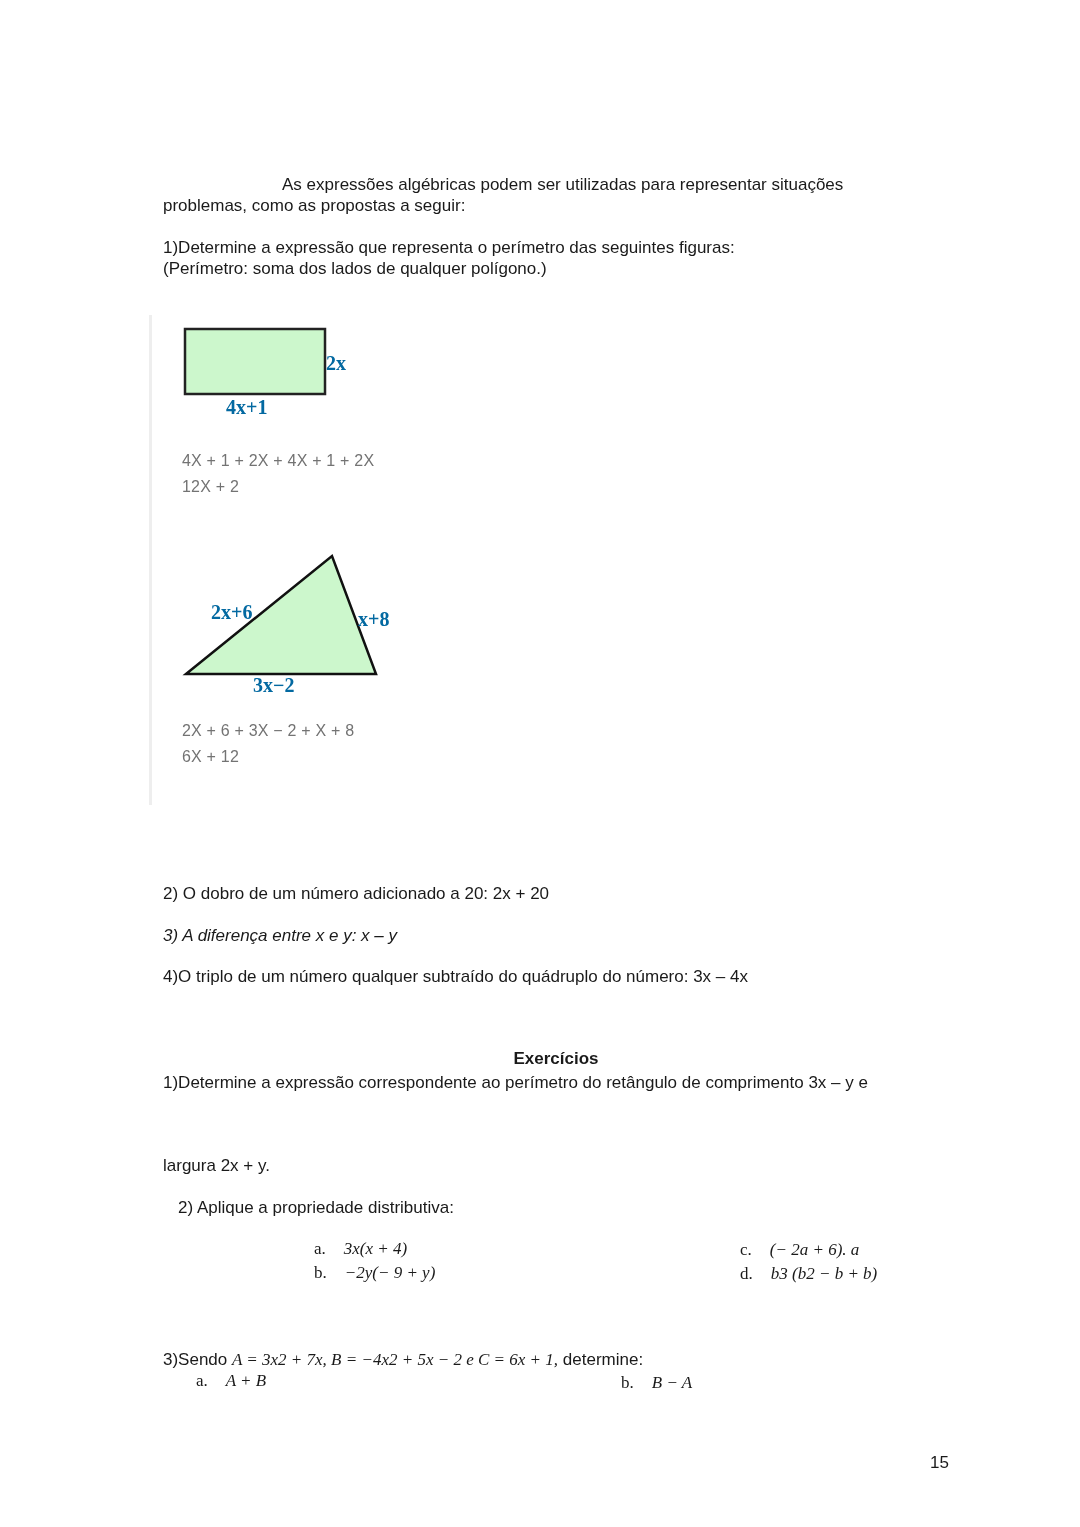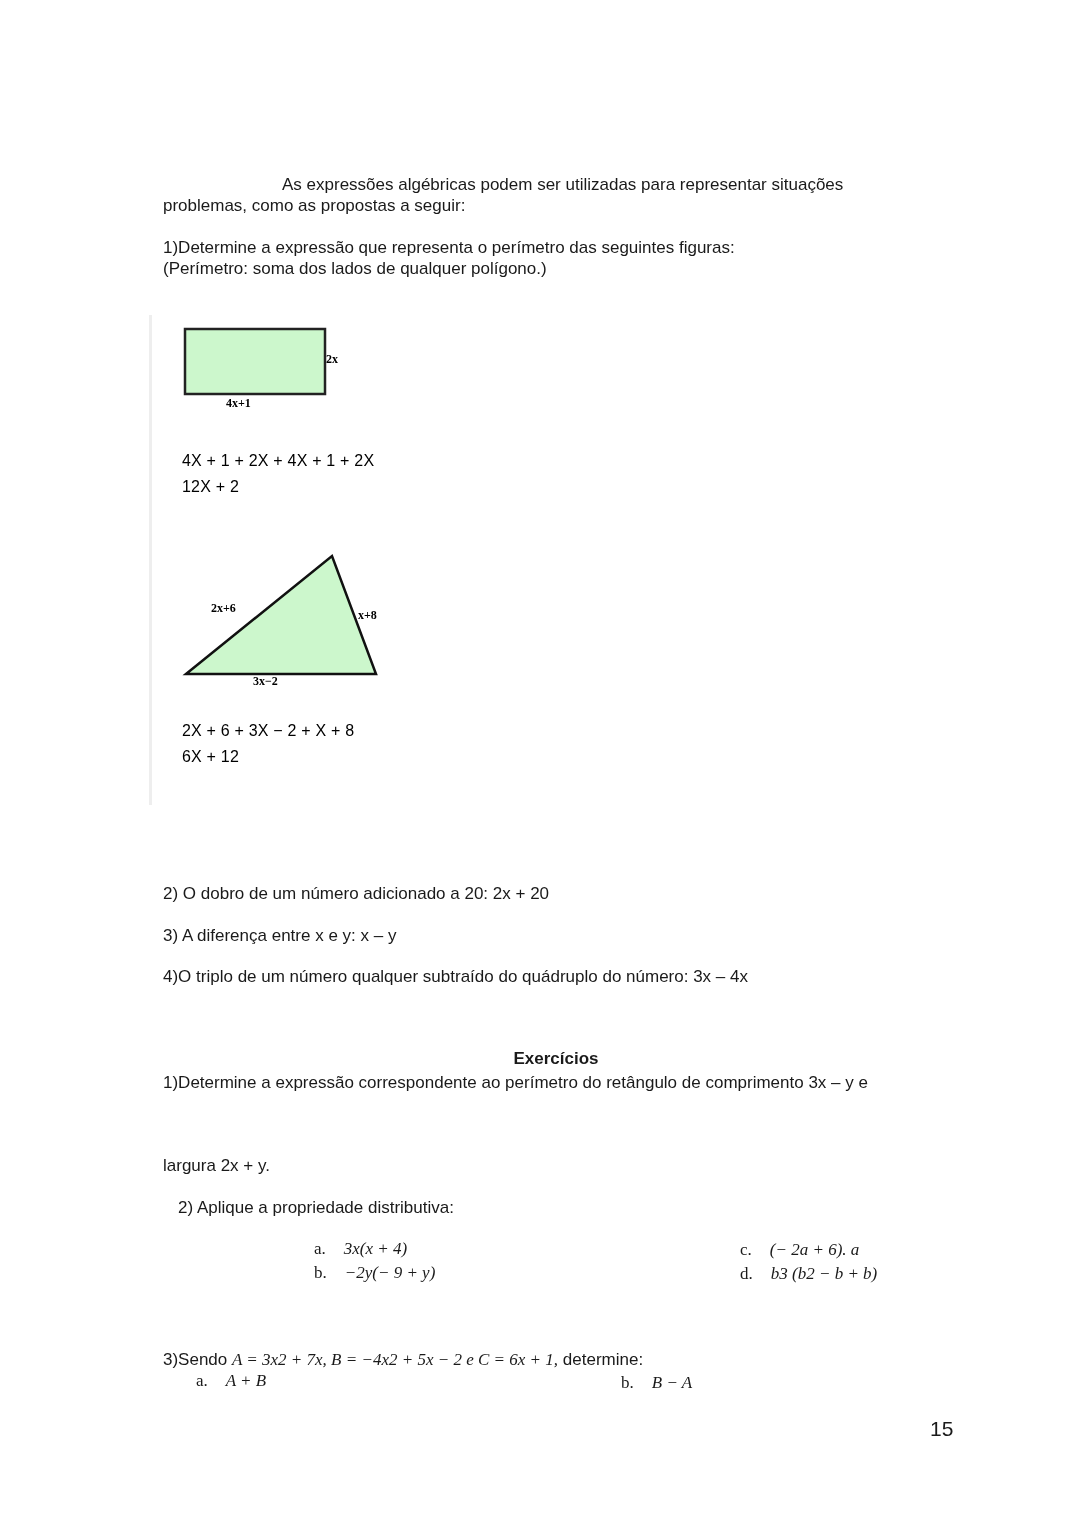--- a/index.html
+++ b/index.html
@@ -1,25 +1,25 @@
 <!DOCTYPE html>
 <html><head>
   <meta charset="utf-8">
   <style>
     html, body { margin: 0; padding: 0; background: #ffffff; }
     body { width: 1080px; height: 1527px; position: relative; overflow: hidden;
            font-family: "Liberation Sans", sans-serif; color: #1a1a1a; }
     .abs { position: absolute; }
     .p { font-size: 17px; line-height: 21px; white-space: nowrap; }
     .math { font-family: "Liberation Serif", serif; font-style: italic; text-align: center; }
-    .handout { color: #000000; font-size: 16px; letter-spacing: 0.2px; }
+    .handout { color: #737373; font-size: 16px; letter-spacing: 0.2px; }
     .figure-block { left: 149px; top: 315px; width: 3px; height: 490px; background: #eeeeee; }
-    .fig-label { font-family: "Liberation Serif", serif; font-weight: bold; font-size: 12px; color: #000000; }
+    .fig-label { font-family: "Liberation Serif", serif; font-weight: bold; font-size: 20px; color: #0369a1; }
     .heading { font-weight: bold; font-size: 17px; }
-    .pagenum { font-family: "Liberation Sans", sans-serif; font-size: 21px; }
+    .pagenum { font-family: "Liberation Sans", sans-serif; font-size: 17px; margin-top: 36px; }
     .list-row { display: flex; gap: 18px; font-size: 17px; }
     .lbl { font-family: "Liberation Serif", serif; font-style: normal; }
   </style>
 </head>
 <body>
 
 <div class="abs p" style="left:282px; top:174px;">As expressões algébricas podem ser utilizadas para representar situações</div>
 <div class="abs p" style="left:163px; top:195px;">problemas, como as propostas a seguir:</div>
 
 <div class="abs p" style="left:163px; top:237px;">1)Determine a expressão que representa o perímetro das seguintes figuras:</div>
@@ -38,21 +38,21 @@
 <svg class="abs" style="left:180px; top:550px;" width="210" height="130">
   <polygon points="6,124 152,6 196,124" fill="#ccf7cc" stroke="#111" stroke-width="2.5" stroke-linejoin="miter"></polygon>
 </svg>
 <div class="abs fig-label" style="left:211px; top:601px;">2x+6</div>
 <div class="abs fig-label" style="left:358px; top:608px;">x+8</div>
 <div class="abs fig-label" style="left:253px; top:674px;">3x−2</div>
 <div class="abs handout" style="left:182px; top:722px;">2X + 6 + 3X − 2 + X + 8</div>
 <div class="abs handout" style="left:182px; top:748px;">6X + 12</div>
 
 <div class="abs p" style="left:163px; top:883px;">2) O dobro de um número adicionado a 20: 2x + 20</div>
-<div class="abs p" style="left:163px; top:925px;">3) A diferença entre x e y: x – y</div>
+<div class="abs p" style="left:163px; top:925px;font-style:italic;">3) A diferença entre x e y: x – y</div>
 <div class="abs p" style="left:163px; top:966px;">4)O triplo de um número qualquer subtraído do quádruplo do número: 3x – 4x</div>
 
 <div class="abs heading" style="left:0; width:1112px; text-align:center; top:1049px;">Exercícios</div>
 
 <div class="abs p" style="left:163px; top:1072px;">1)Determine a expressão correspondente ao perímetro do retângulo de comprimento 3x – y e</div>
 <div class="abs p" style="left:163px; top:1155px;">largura 2x + y.</div>
 
 <div class="abs p" style="left:178px; top:1197px;">2) Aplique a propriedade distributiva:</div>
 
 <div class="abs list-row" style="left:314px; top:1239px;">

